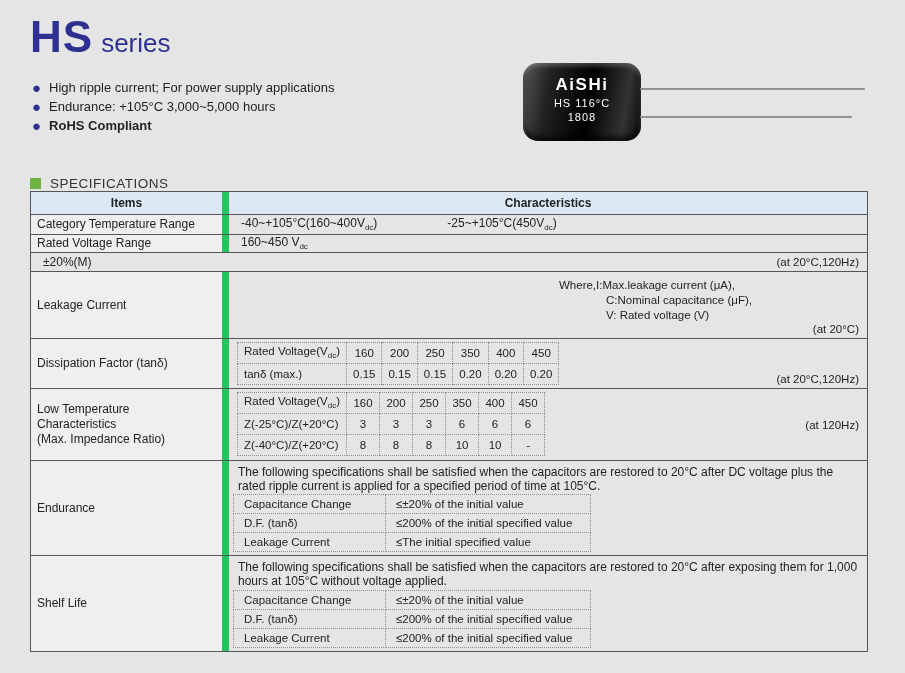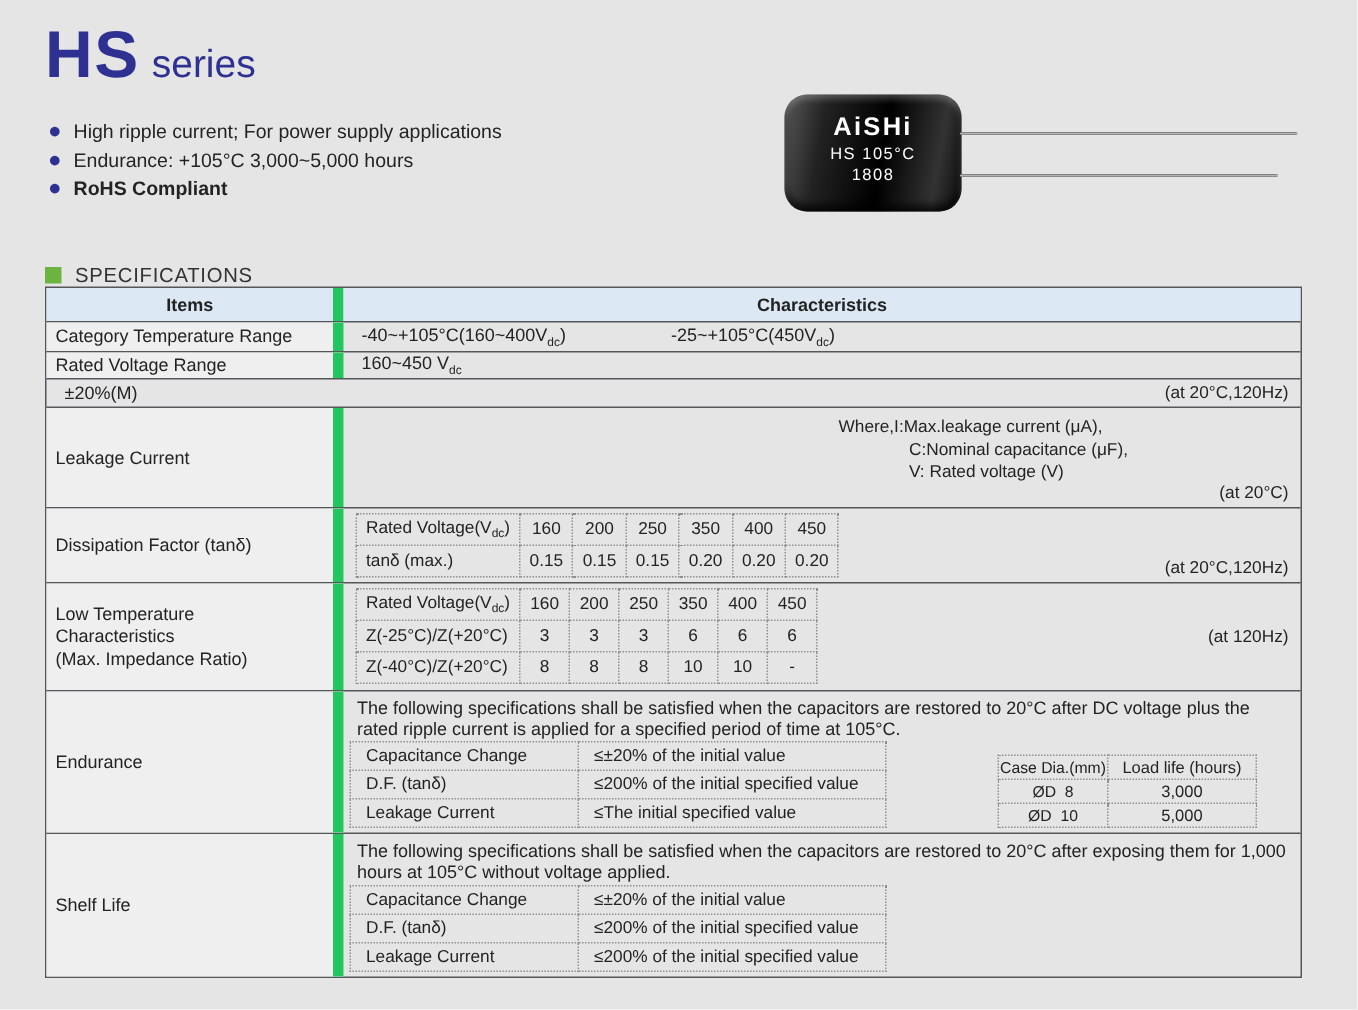--- a/index.html
+++ b/index.html
@@ -96,21 +96,21 @@
     </div>
     <div class="bullet-line bold">
       <span class="bullet-dot">●</span>
       <span>RoHS Compliant</span>
     </div>
   </div>
 
   <div class="cap-wrap">
     <div class="cap-body">
       <div class="cap-brand">AiSHi</div>
-      <div class="cap-line">HS  105°C</div>
+      <div class="cap-line">HS  116°C</div>
       <div class="cap-line">1808</div>
     </div>
     <div class="lead lead1"></div>
     <div class="lead lead2"></div>
   </div>
 
   <div class="section-head">
     <span class="green-sq"></span>
     <span>SPECIFICATIONS</span>
   </div>
@@ -243,36 +243,20 @@
           <tr>
             <td class="p">D.F. (tanδ)</td>
             <td class="val">≤200% of the initial specified value</td>
           </tr>
           <tr>
             <td class="p">Leakage Current</td>
             <td class="val">≤The initial specified value</td>
           </tr>
         </tbody>
           </table>
-        <table class="case-table" style="top:42px;">
-          <tbody>
-              <tr>
-            <td class="c1">Case Dia.(mm)</td>
-            <td class="c2">Load life (hours)</td>
-          </tr>
-          <tr>
-            <td class="c1">ØD  8</td>
-            <td class="c2">3,000</td>
-          </tr>
-          <tr>
-            <td class="c1">ØD  10</td>
-            <td class="c2">5,000</td>
-          </tr>
-        </tbody>
-          </table>
       </div>
     </div>
 
     <div class="trow h96">
       <div class="c-items">Shelf Life</div>
       <div class="c-char">
         <div class="desc">The following specifications shall be satisfied when the capacitors are restored to 20°C after exposing them for 1,000 hours at 105°C without voltage applied.</div>
         <table class="spec-rows" style="top:34px;">
           <tbody>
               <tr>

